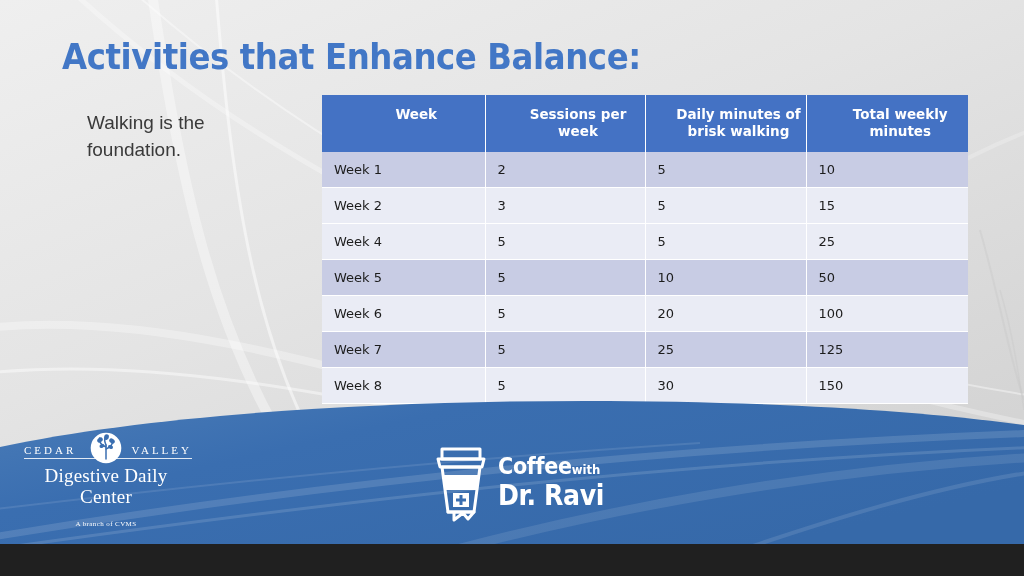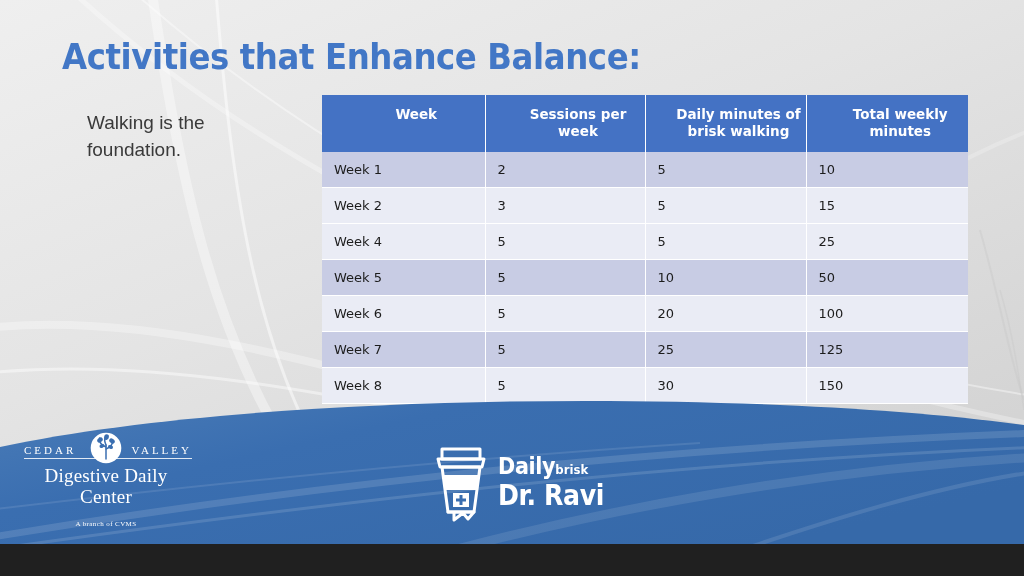--- a/index.html
+++ b/index.html
@@ -349,19 +349,19 @@
       <path d="M 13.6 29 L 48.4 29 L 46.6 44 L 15.4 44 Z" fill="#ffffff"></path>
 
       <rect x="23" y="47" width="16" height="14" fill="#ffffff"></rect>
       <g fill="#3a6eb0">
         <rect x="29.5" y="49" width="3" height="10"></rect>
         <rect x="26" y="52.5" width="10" height="3"></rect>
       </g>
     </svg>
     <div class="cwr-text">
       <div class="cwr-l1">
-        <span>Daily</span><span class="small">brisk</span>
+        <span>Coffee</span><span class="small">with</span>
       </div>
       <div class="cwr-l2">Dr. Ravi</div>
     </div>
   </div>
 
 </div>
 
 </body></html>

